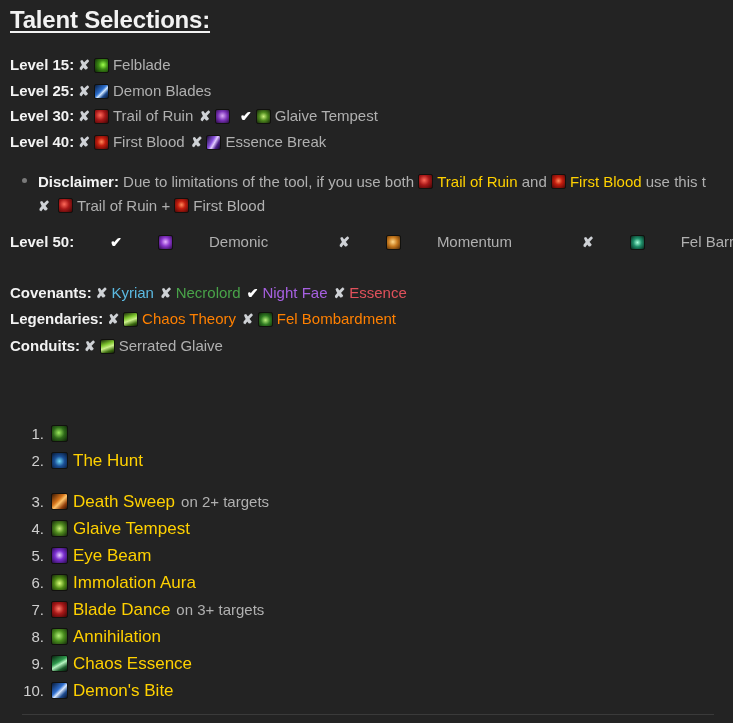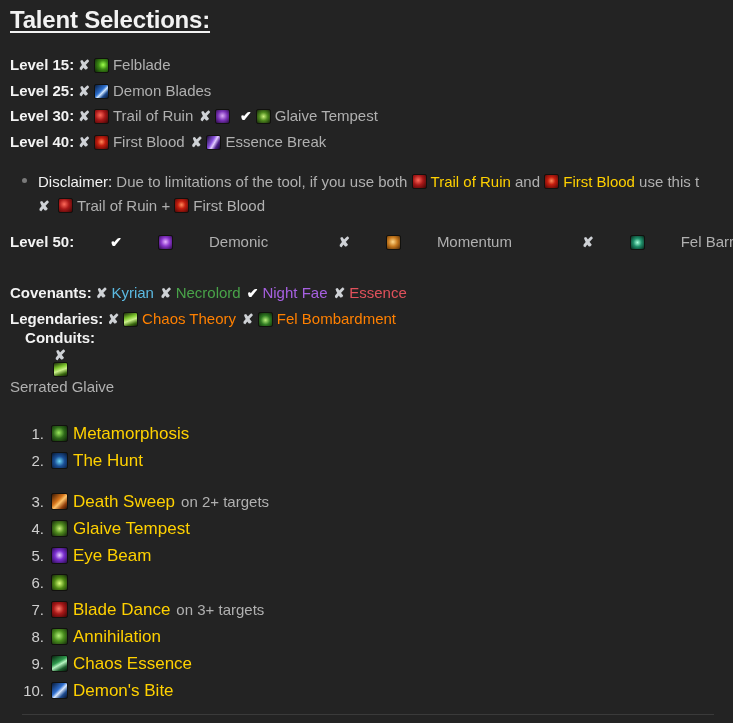--- a/index.html
+++ b/index.html
@@ -156,21 +156,21 @@
   .disc-body {
     margin-left: 20px;
     white-space: nowrap;
     overflow: hidden;
   }
   .disc-line2 {
     margin-left: 20px;
     margin-top: 2px;
     white-space: nowrap;
   }
-  .d-strong { font-weight: normal; color: #f2f2f2; }
+  .d-strong { font-weight: bold; color: #f2f2f2; }
 
   
   .olist {
     position: absolute;
     left: 10px;
     top: 420px;
     width: 500px;
   }
   .oitem {
     display: flex;
@@ -305,33 +305,32 @@
     <span class="lbl">Legendaries:</span>
     <span class="mark x">✘</span>
     <span class="ico ico-chaostheory"></span>
     <span class="t-orange">Chaos Theory</span>
     <span class="sp"></span>
     <span class="mark x">✘</span>
     <span class="ico ico-felbombardment"></span>
     <span class="t-orange">Fel Bombardment</span>
   </div>
 
-  <div class="row" style="top:328px;flex-direction:column;">
+  <div class="row" style="top:336px;">
     <span class="lbl">Conduits:</span>
     <span class="mark x">✘</span>
     <span class="ico ico-serratedglaive"></span>
     <span class="t-grey">Serrated Glaive</span>
   </div>
 
   <div class="olist">
 
     <div class="oitem">
       <span class="onum">1.</span>
       <span class="ico ico-metamorphosis"></span>
-      <span class="oname">Metamorphosis</span>
     </div>
 
     <div class="oitem">
       <span class="onum">2.</span>
       <span class="ico ico-thehunt"></span>
       <span class="oname">The Hunt</span>
     </div>
 
     <div class="oitem gap">
       <span class="onum">3.</span>
@@ -348,20 +347,21 @@
 
     <div class="oitem">
       <span class="onum">5.</span>
       <span class="ico ico-eyebeam"></span>
       <span class="oname">Eye Beam</span>
     </div>
 
     <div class="oitem">
       <span class="onum">6.</span>
       <span class="ico ico-immolation"></span>
+      <span class="oname">Immolation Aura</span>
     </div>
 
     <div class="oitem">
       <span class="onum">7.</span>
       <span class="ico ico-bladedance"></span>
       <span class="oname">Blade Dance</span>
       <span class="onote">on 3+ targets</span>
     </div>
 
     <div class="oitem">

